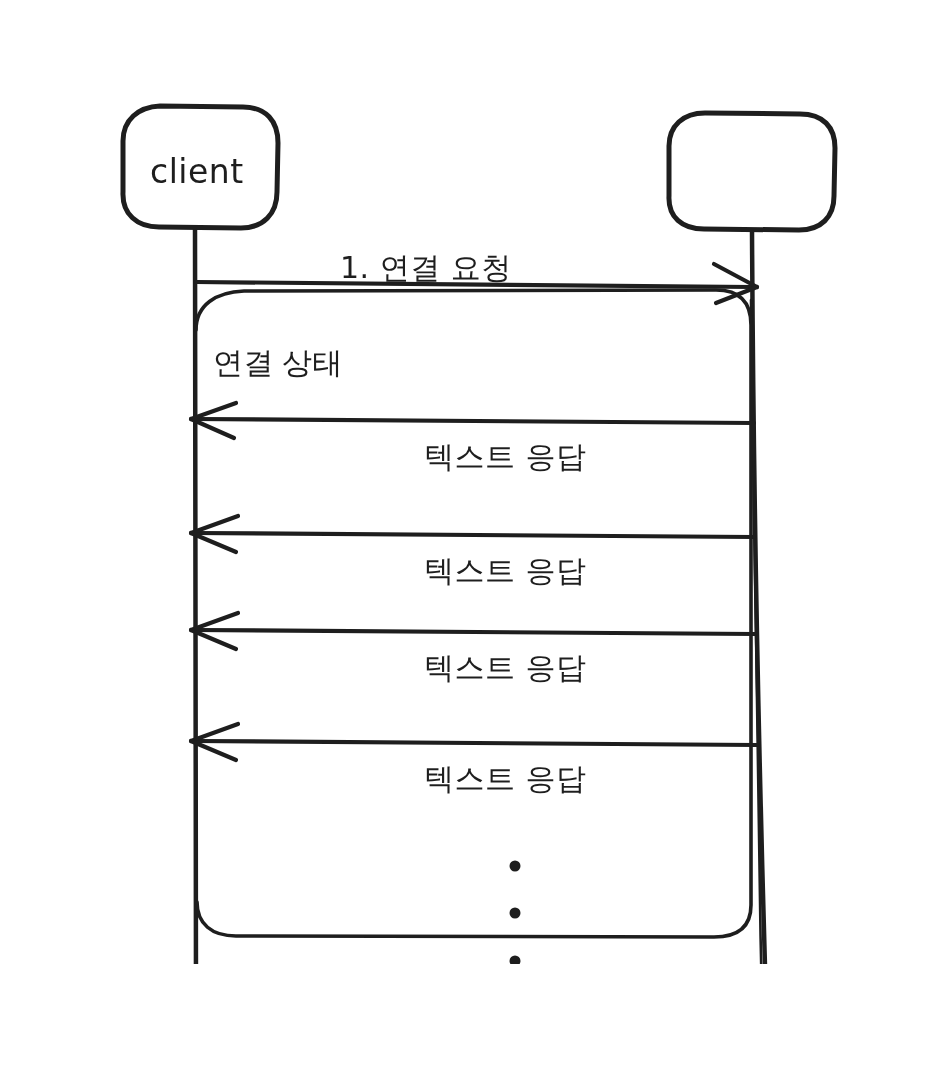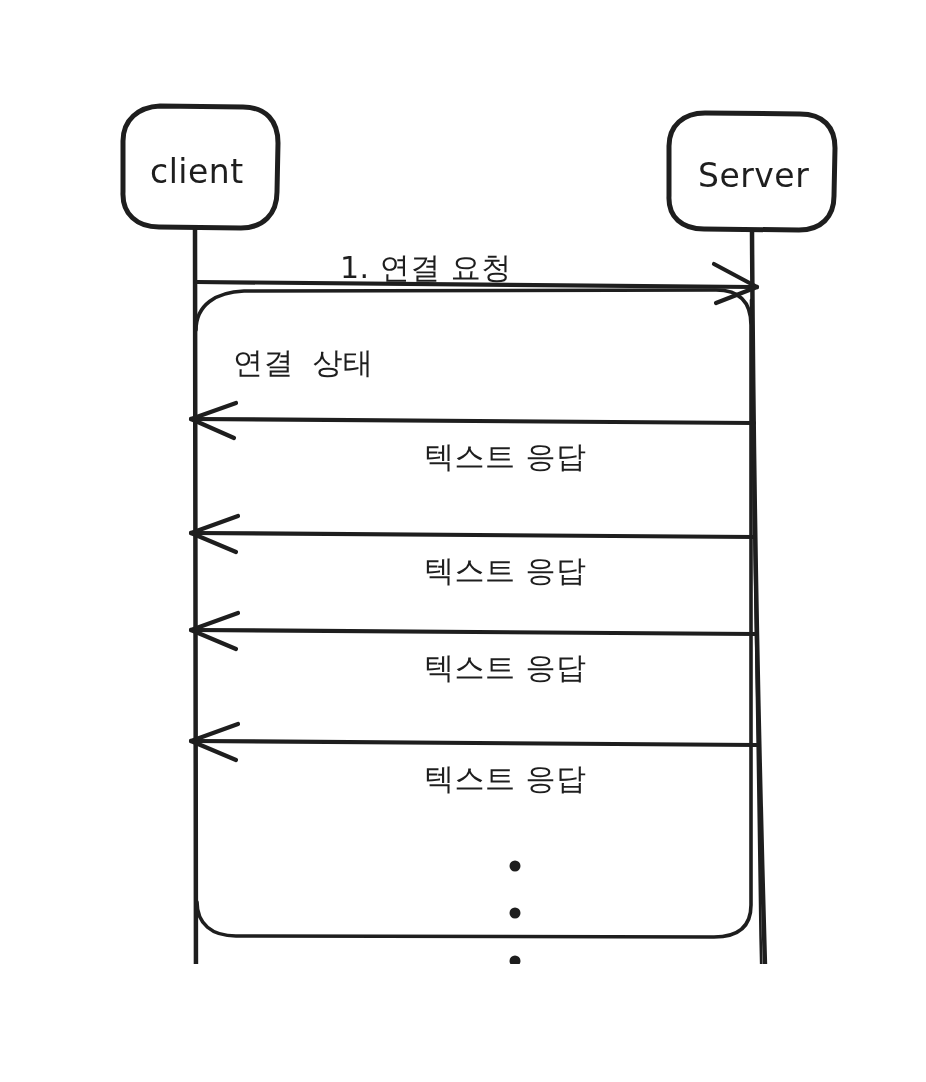--- a/index.html
+++ b/index.html
@@ -67,25 +67,24 @@
     font-weight: 400;
     letter-spacing: 0.5px;
   }
   .msg-label {
     font-family: "DejaVu Sans", sans-serif;
     font-size: 30px;
     font-weight: 500;
     letter-spacing: 0.5px;
   }
   .note-label {
-    font-family: Liberation Mono, monospace;
+    font-family: Liberation Serif, serif;
     font-size: 30px;
     font-weight: 500;
     letter-spacing: 0.5px;
-    margin-left: 20px;
   }
 </style>
 </head>
 <body>
 
 <div id="canvas">
 
   <svg id="diagram-svg" viewBox="0 0 926 1082">
 
     <g>
@@ -164,21 +163,20 @@
       <circle class="dot" cx="515" cy="866" r="5.5"></circle>
       <circle class="dot" cx="515" cy="913" r="5.5"></circle>
       <circle class="dot" cx="515" cy="961" r="5.5"></circle>
       <circle class="dot" cx="515" cy="1006" r="5.5"></circle>
     </g>
 
   </svg>
 
   <div class="label node-label" style="left:150px; top:152px;">client</div>
 
-  <div class="label node-label" style="left:698px; top:156px;">Server</div>
 
   <div class="label msg-label" style="left:340px; top:240px;margin-top:8px;">1. 연결 요청</div>
 
   <div class="label note-label" style="left:213px; top:343px;">연결 상태</div>
 
   <div class="label msg-label" style="left:424px; top:437px;">텍스트 응답</div>
 
   <div class="label msg-label" style="left:424px; top:551px;">텍스트 응답</div>
 
   <div class="label msg-label" style="left:424px; top:648px;">텍스트 응답</div>

